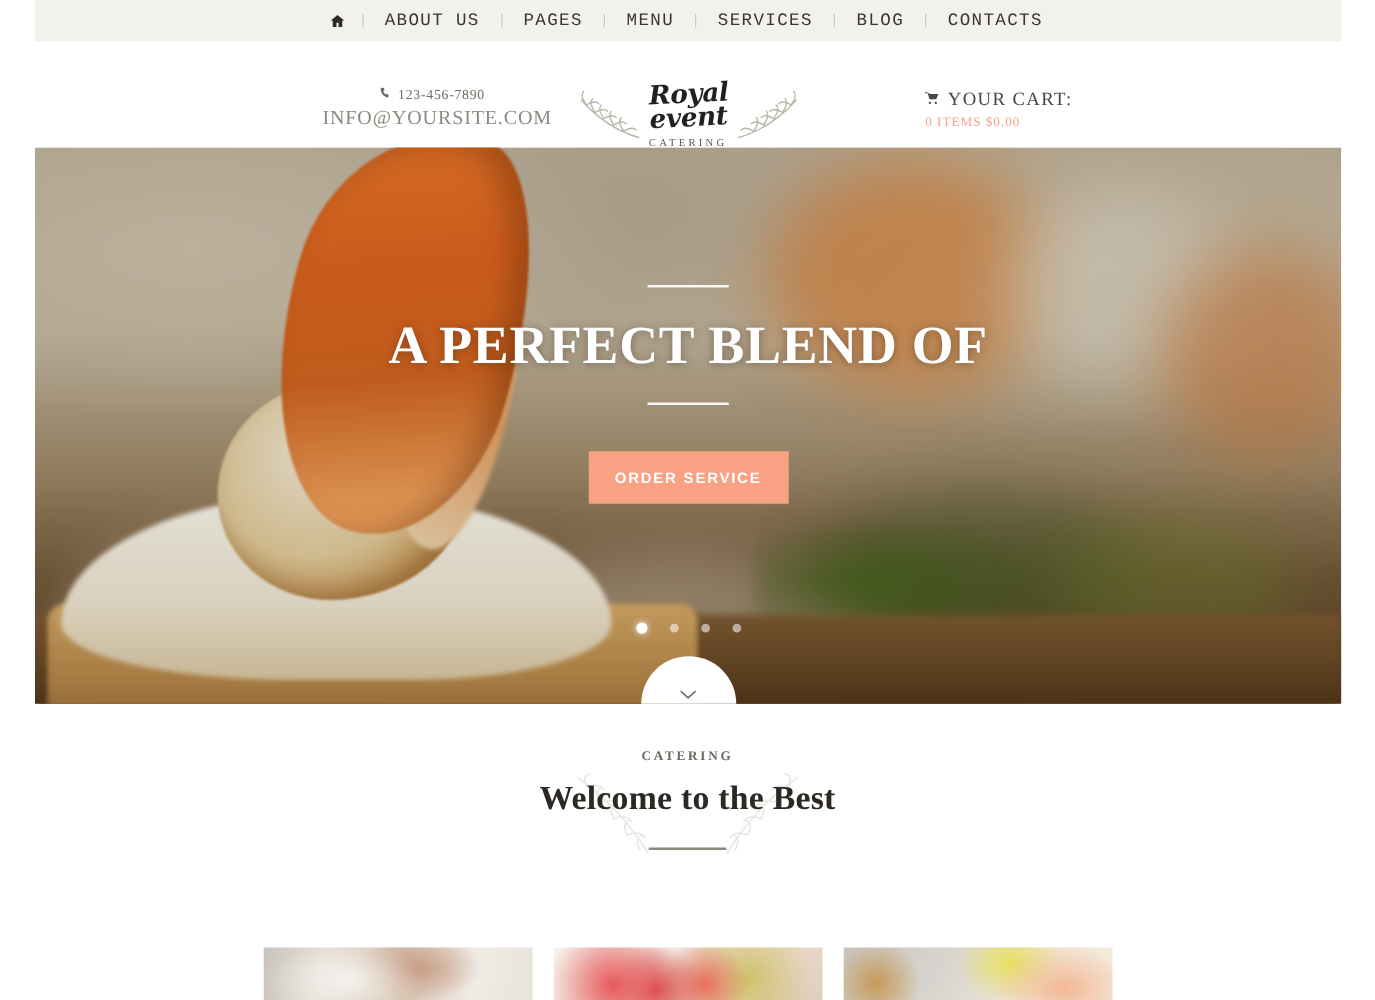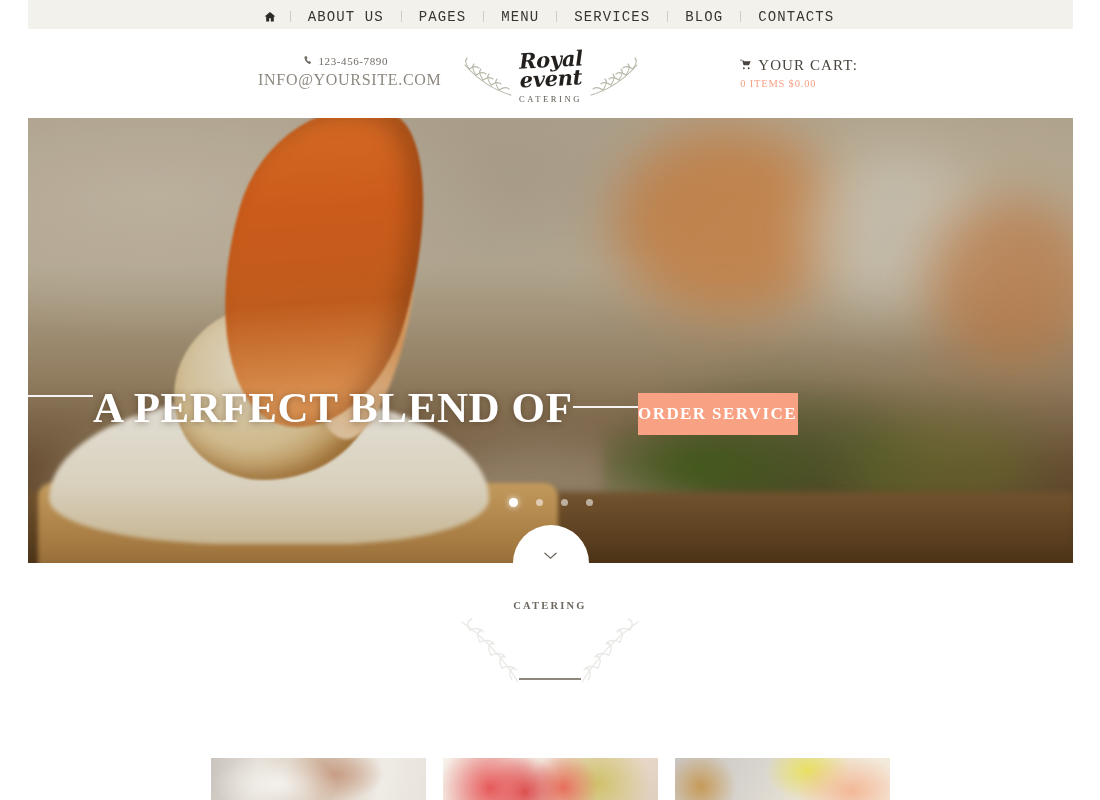--- a/index.html
+++ b/index.html
@@ -28,21 +28,21 @@
   .nav-item {
     font-family: Liberation Mono, monospace;
     font-size: 14px; letter-spacing: 1.1px;
     color: #3a3530; text-transform: uppercase;
     padding: 0 17px; white-space: nowrap;
     cursor: pointer;
   }
 
   
   .header {
-    position: absolute; left: 28px; top: 29px;
+    position: absolute; left: 28px; top: 44px;
     width: 1045px; height: 85px;
     background: #ffffff;
   }
   .contact-block {
     position: absolute; left: 230px; top: 26px;
     width: 130px; text-align: right;
     color: #8a857c;
   }
   .phone-row {
     display: flex; align-items: center; justify-content: flex-end;
@@ -174,41 +174,41 @@
   .herb {
     position: absolute; left: 55%; top: 66%;
     width: 240px; height: 110px;
     background: radial-gradient(ellipse at 40% 50%, #46611f 0%, rgba(70,97,31,0) 70%);
     filter: blur(6px);
   }
   .hero-scrim { position: absolute; inset: 0; background: rgba(40,30,18,.12); }
 
   .hero-content {
     position: absolute; left: 0; right: 0; top: 0; bottom: 0;
-    display: flex; flex-direction: row; align-items: center;
+    display: flex; flex-direction: column; align-items: center;
     padding-top: 110px;
   }
   .hero-rule { width: 65px; height: 2px; background: rgba(255,255,255,.92); }
   .hero-title {
     margin-top: 24px;
     font-family: "Liberation Serif", serif;
     font-weight: bold; font-size: 43px; line-height: 1.07;
     letter-spacing: .6px; color: #ffffff; text-align: center;
     text-shadow: 0 1px 7px rgba(60,40,20,.45);
   }
   .hero-rule-b { margin-top: 22px; }
   .hero-btn {
     margin-top: 37px;
     width: 160px; height: 42px;
     background: #f9a183;
     display: flex; align-items: center; justify-content: center;
-    color: #ffffff; font-size: 17px; letter-spacing: 1.4px;
+    color: #ffffff; font-size: 12px; letter-spacing: 1.4px;
     font-weight: bold; text-transform: uppercase;
     cursor: pointer; border: none;
-    font-family: Liberation Serif, serif;
+    font-family: Liberation Sans, sans-serif;
   }
 
   .dots {
     position: absolute; left: 50%; bottom: 56px;
     transform: translateX(-50%);
     display: flex; align-items: center; gap: 18px;
   }
   .dot { width: 7px; height: 7px; border-radius: 50%; background: rgba(255,255,255,.55); cursor: pointer; }
   .dot.active { width: 9px; height: 9px; background: #ffffff; box-shadow: 0 0 6px rgba(255,255,255,.9); }
 
@@ -440,21 +440,21 @@
         <path d="M31 37 C27 30 29 26 33 25"></path>
           <path d="M31 37 C38 34 43 36 45 39"></path>
         <path d="M42 50 C38 43 40 39 44 38"></path>
           <path d="M42 50 C49 47 54 49 56 52"></path>
         <path d="M52 62 C48 55 50 51 54 50"></path>
       </g>
     </svg>
   </span>
   <div class="welcome-label">CATERING</div>
   <h2 class="welcome-title">
-    <br>
+    <span>Welcome to the Best</span><br>
   </h2>
   <div class="welcome-rule"></div>
 </section>
 
 <div class="cards">
   <div class="card card-1"></div>
   <div class="card card-2"></div>
   <div class="card card-3"></div>
 </div>
 

